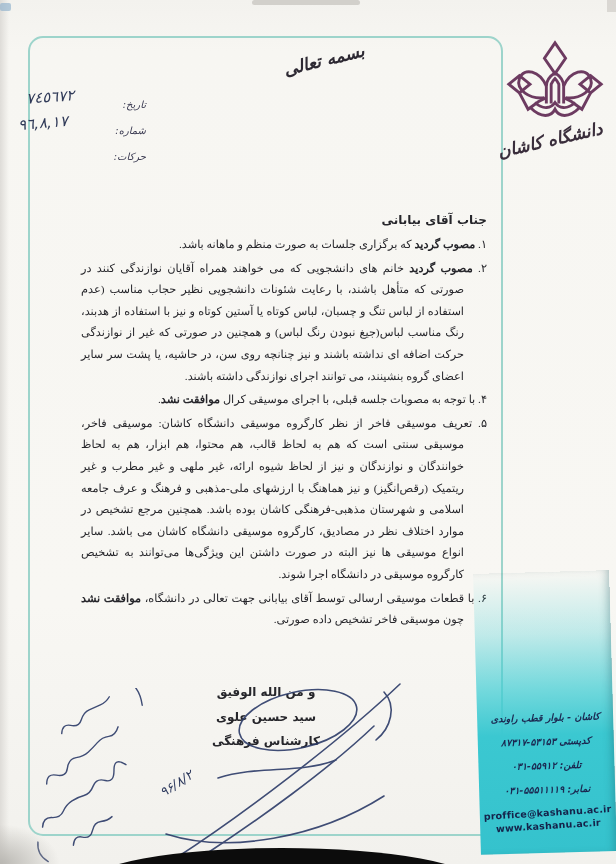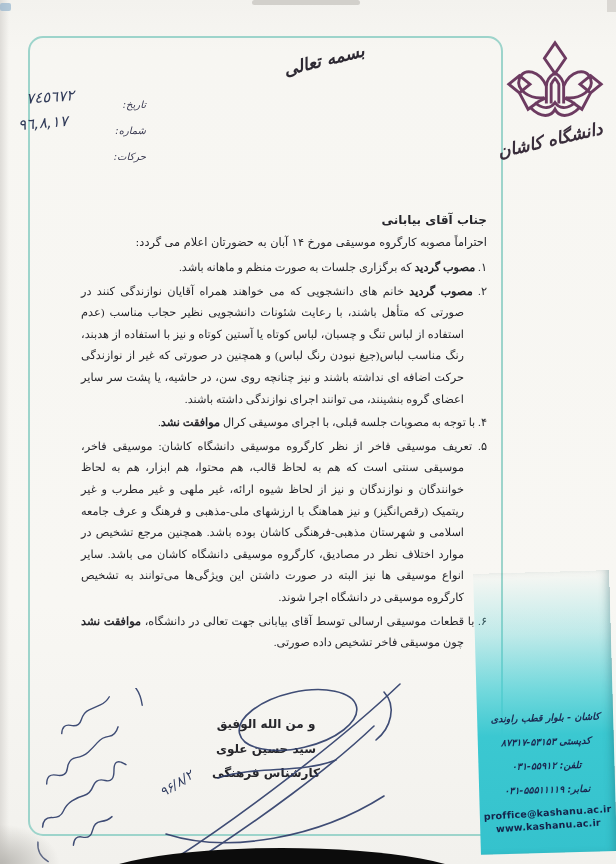--- a/index.html
+++ b/index.html
@@ -40,21 +40,21 @@
 
   
   .content { position:absolute; left:81px; top:161px; width:406px; direction:rtl; color:#26262b;margin-top:48px; }
   .recipient { font-weight:bold; font-size:12px; line-height:22px; }
   .intro { font-size:11.3px; line-height:22px; margin-top:1px; }
   .items { margin-top:3px; font-size:11.3px; line-height:21.6px; text-align:justify; text-align-last:right;font-family:Liberation Serif, serif; }
   .item  { padding-right:23px; text-indent:-23px; margin-bottom:2px; }
   .b { font-weight:bold; }
 
   
-  .sig { position:absolute; left:190px; top:712px; width:152px; direction:rtl; text-align:center;
+  .sig { position:absolute; left:190px; top:680px; width:152px; direction:rtl; text-align:center;
          font-weight:bold; font-size:12px; line-height:24.5px; color:#26262b; }
   .ink { position:absolute; stroke:#2c3b68; fill:none; stroke-linecap:round; opacity:.9; }
   .sig-ink { left:148px; top:668px; }
   .note-ink { left:0px; top:688px; }
   .annot-date { position:absolute; left:158px; top:776px; font-size:13px; color:#2e3a5e;
                 font-style:italic; letter-spacing:2px; transform:rotate(-33deg); direction:ltr; }
 
   
   .contact { position:absolute; left:477px; top:572px; width:136px; height:281px; transform:rotate(-1.6deg);
              background:linear-gradient(180deg, rgba(62,205,212,0) 0%, rgba(62,205,212,0.30) 22%,
@@ -100,21 +100,20 @@
   <div class="meta">
     <div>تاریخ:</div>
     <div>شماره:</div>
     <div>حرکات:</div>
   </div>
   <div class="hand meta-val-date">٧٤٥٦٧٢</div>
   <div class="hand meta-val-num">٩٦,٨,١٧</div>
 
   <div class="content">
     <div class="recipient">جناب آقای بیابانی</div>
-    <div class="intro">احتراماً مصوبه کارگروه موسیقی مورخ ۱۴ آبان به حضورتان اعلام می گردد:</div>
 
     <div class="items">
       <div class="item">
         <span>۱.</span>
         <span class="b">مصوب گردید</span>
         <span>که برگزاری جلسات به صورت منظم و ماهانه باشد.</span>
       </div>
       <div class="item">
         <span>۲.</span>
         <span class="b">مصوب گردید</span>

